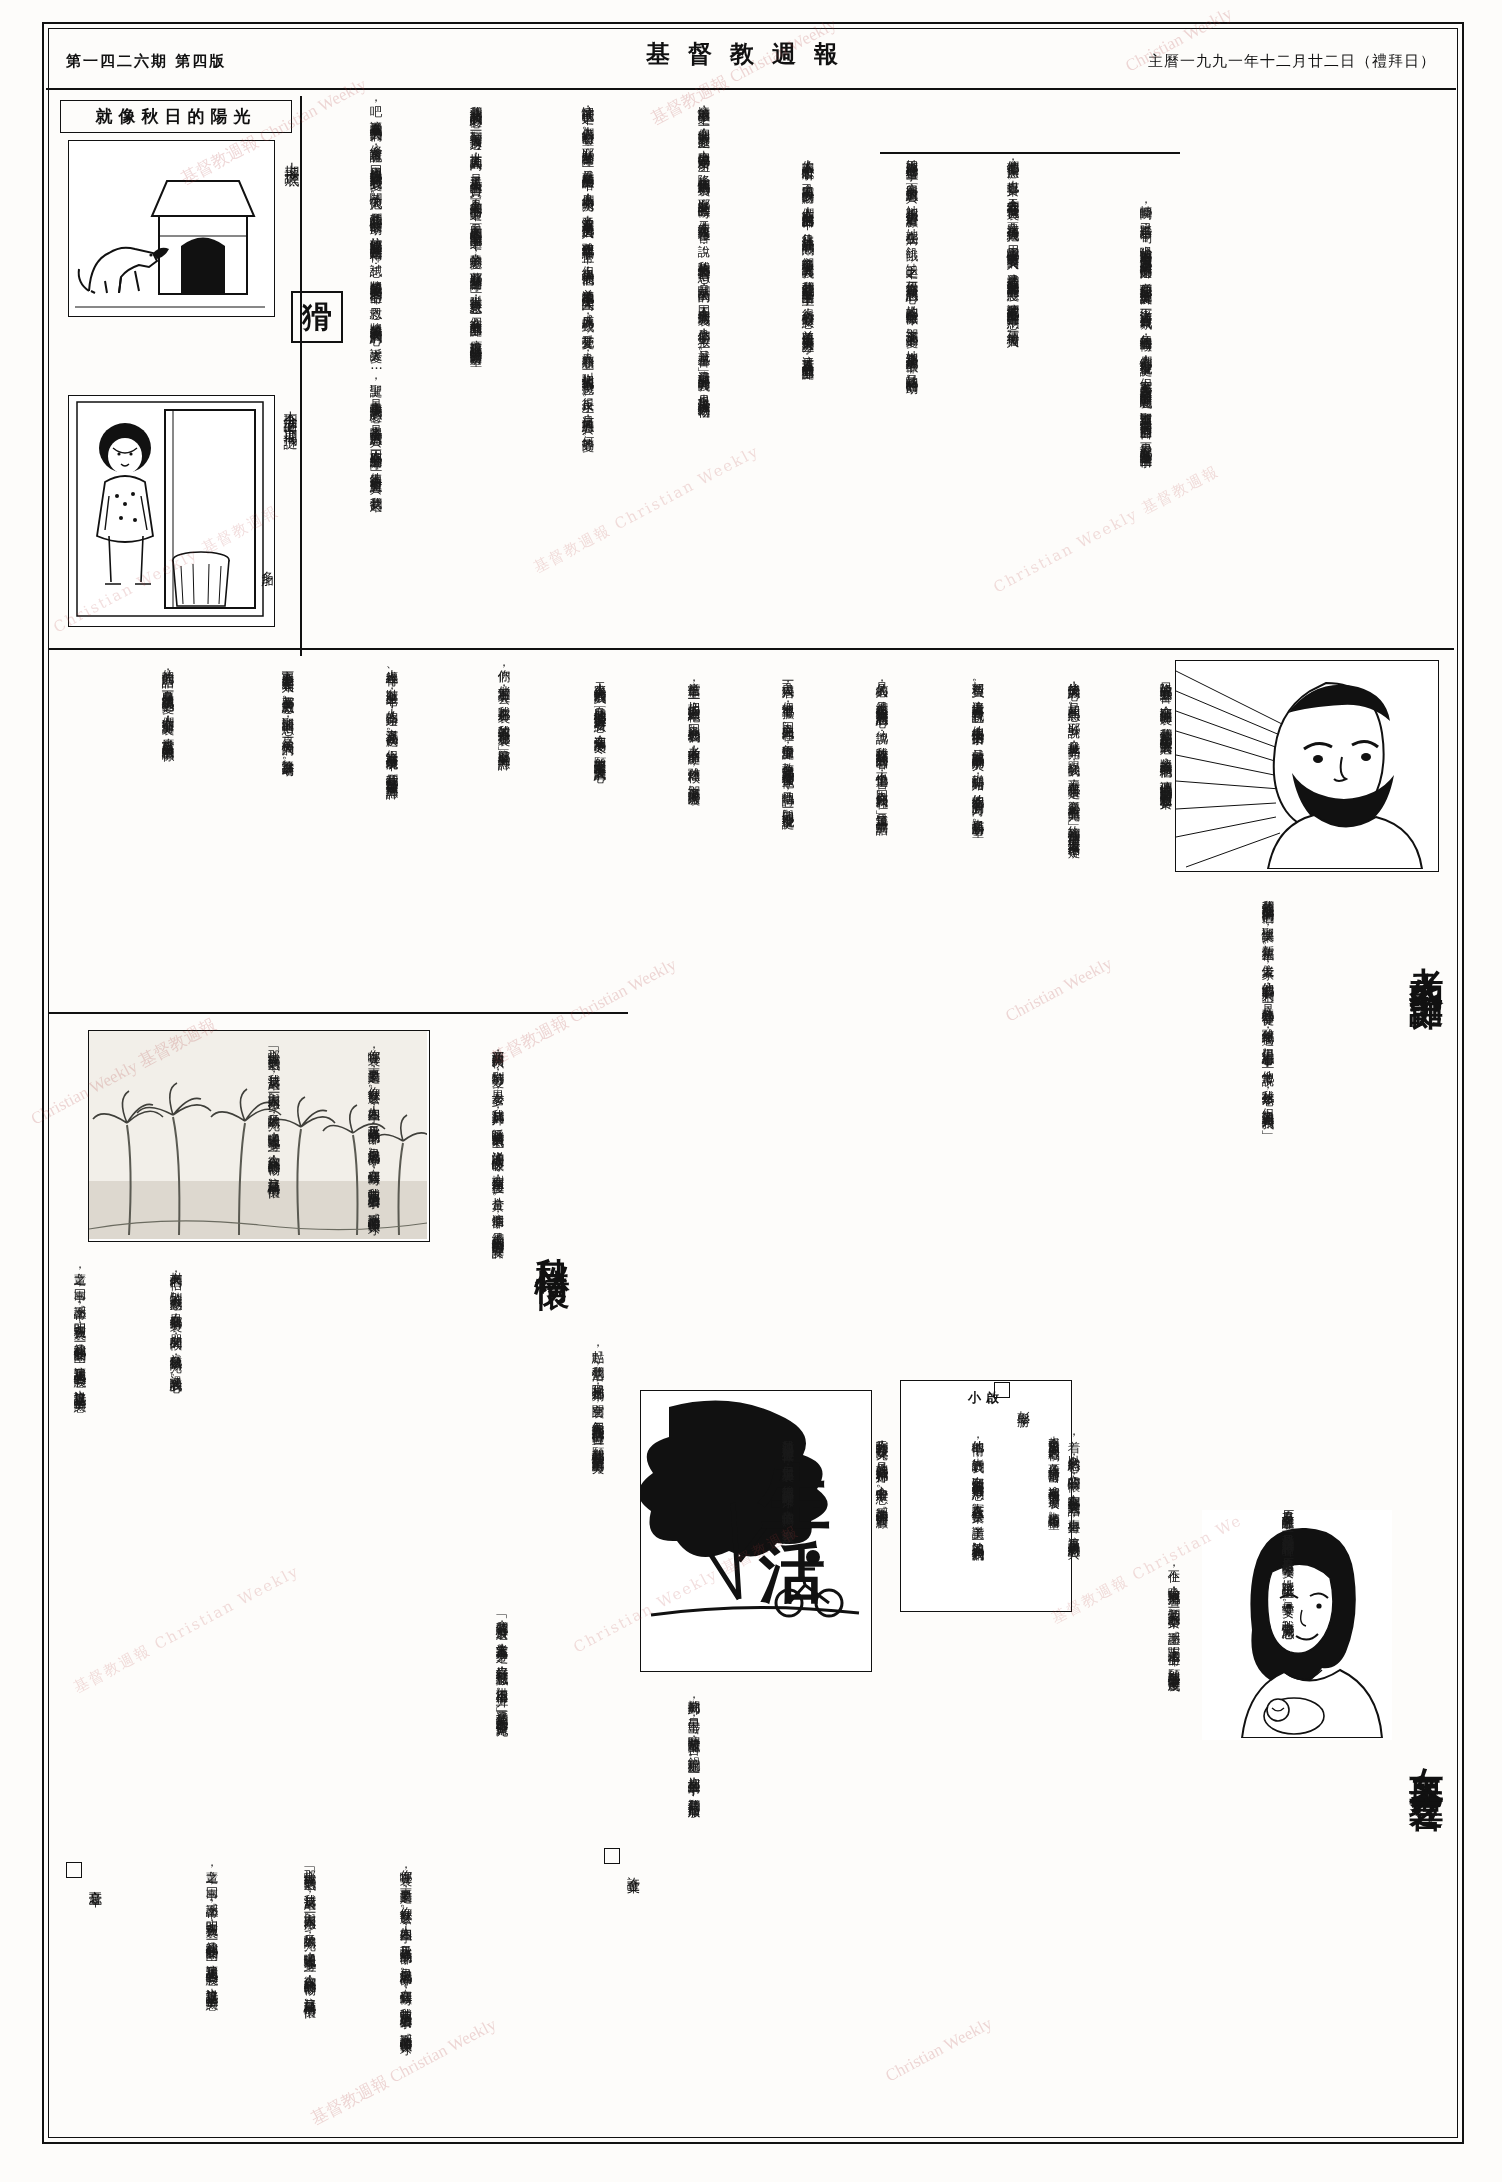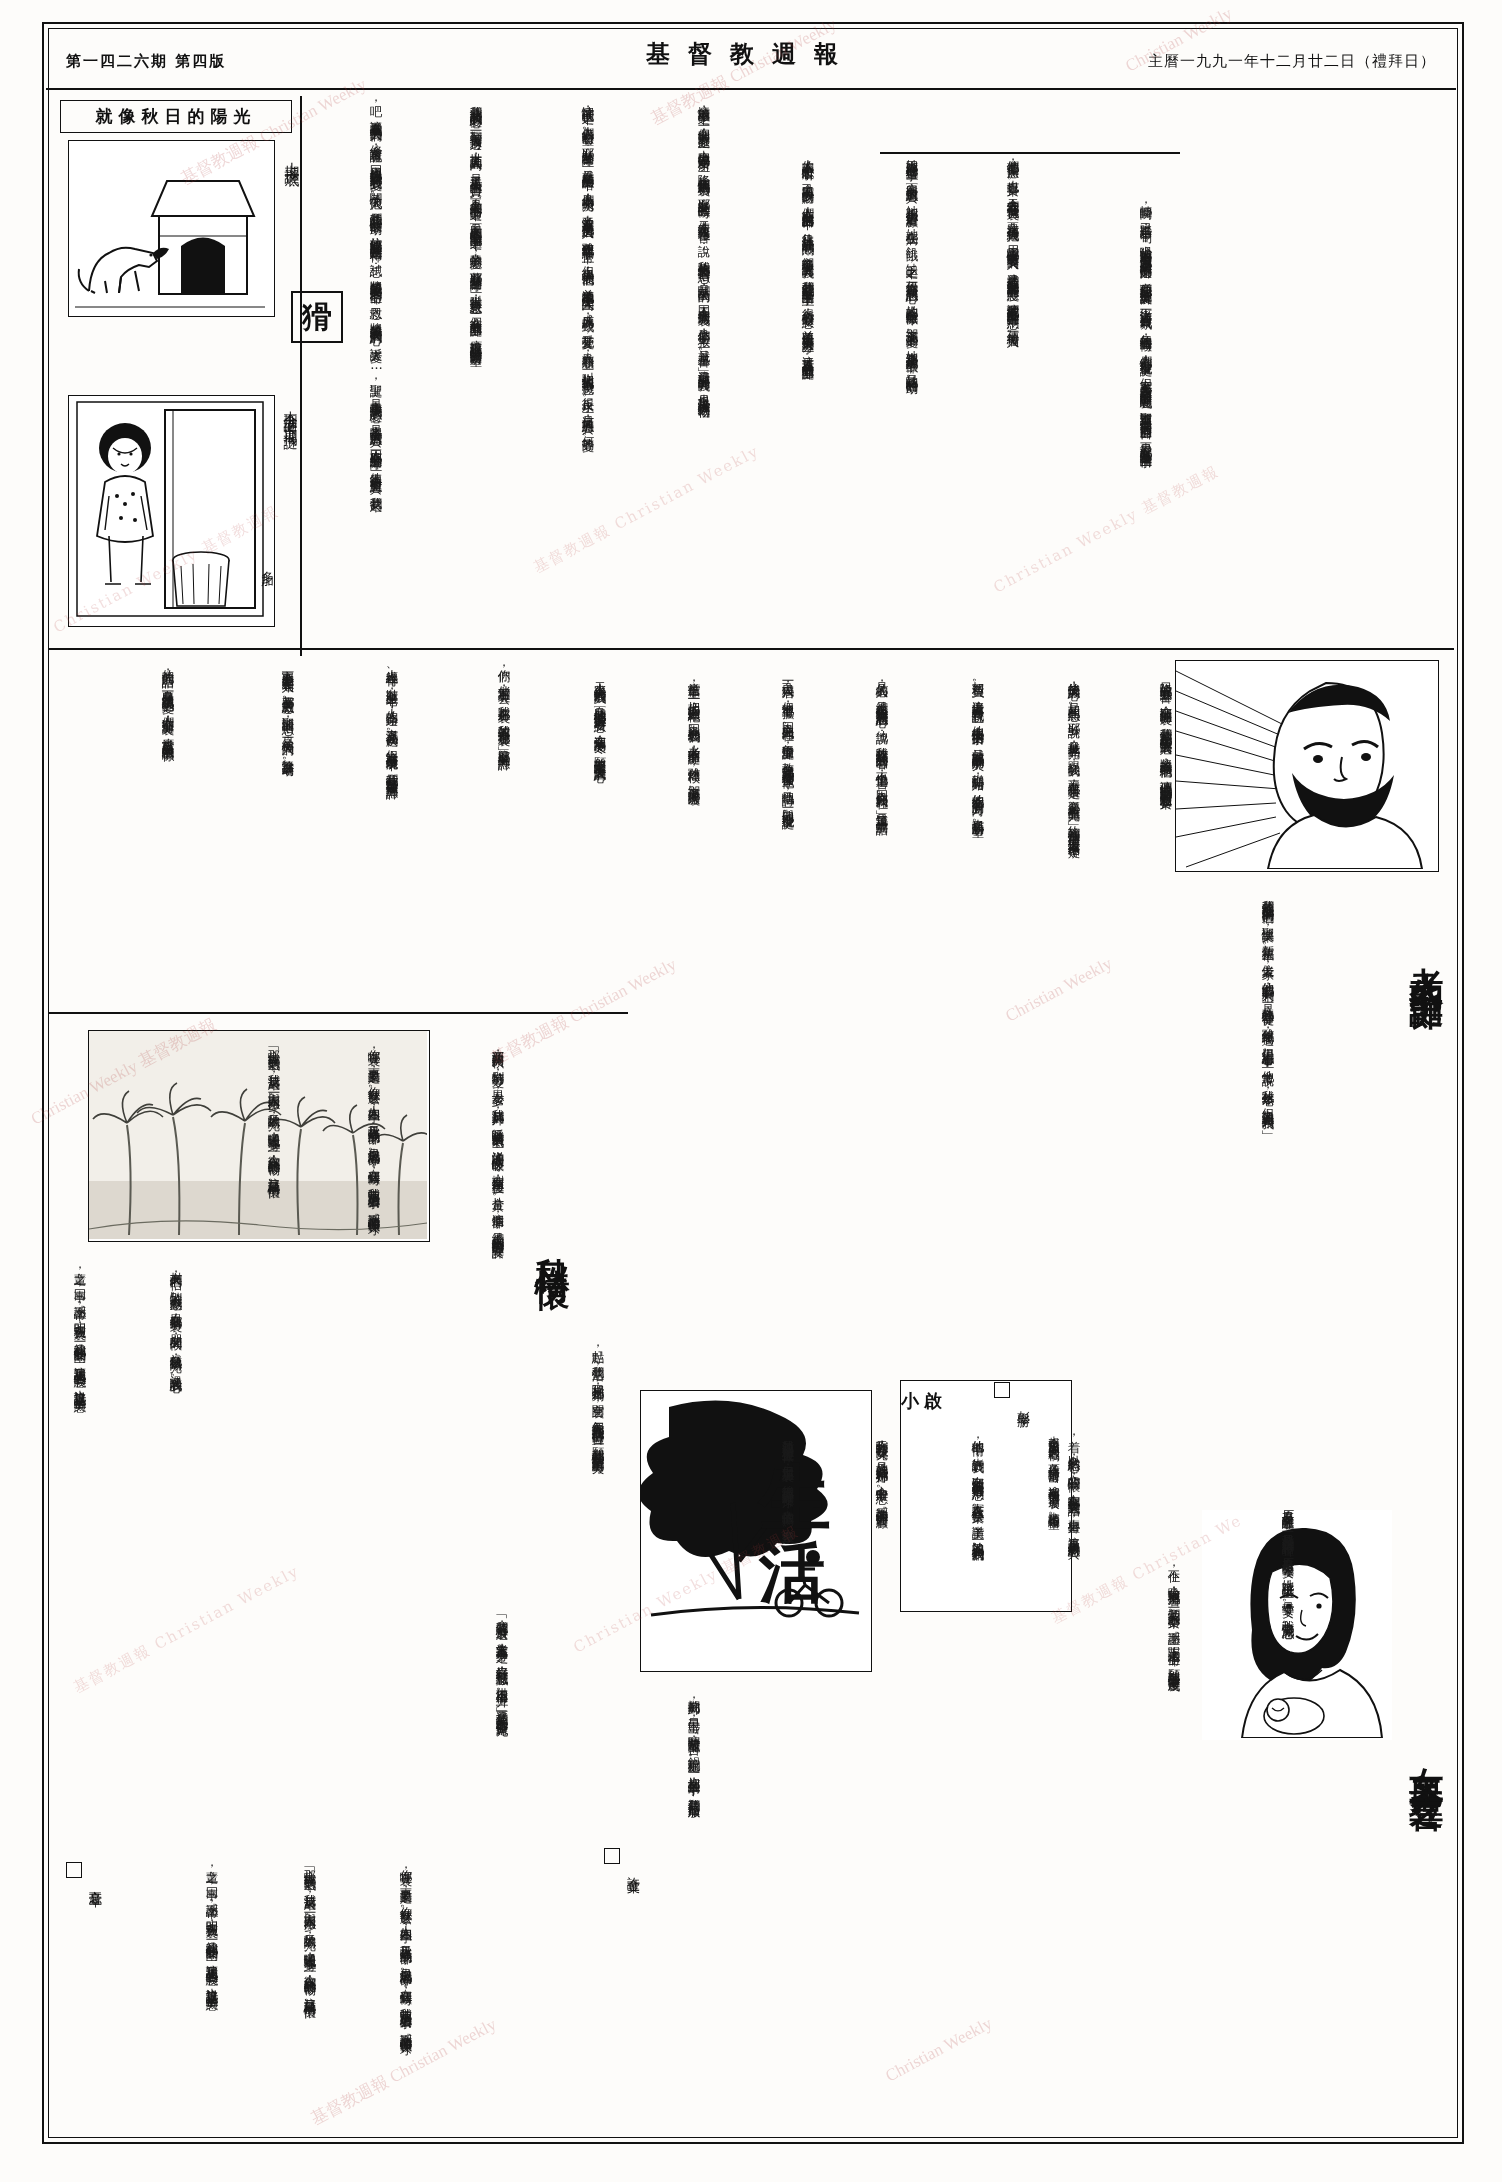--- a/index.html
+++ b/index.html
@@ -126,22 +126,22 @@
   .lifebox{
     position:absolute;left:640px;top:1390px;width:230px;height:280px;
     border:1px solid #111;background:#fff;overflow:hidden;
   }
   
   .notice{
     position:absolute;left:900px;top:1380px;width:170px;height:230px;
     border:1px solid #111;background:#fff;
   }
   .notice-title{
-    position:absolute;left:0;right:0;top:8px;text-align:left;
-    font-size:18px;letter-spacing:5px;font-weight:bold;
+    position:absolute;left:0;right:0;top:8px;text-align:center;
+    font-size:13px;letter-spacing:5px;font-weight:bold;
   }
   
   .woman{
     position:absolute;right:110px;top:1510px;width:190px;height:230px;
     background:#fff;overflow:hidden;
   }
   .byline{
     writing-mode:vertical-rl;text-orientation:upright;
     font-size:13px;letter-spacing:2px;
   }

